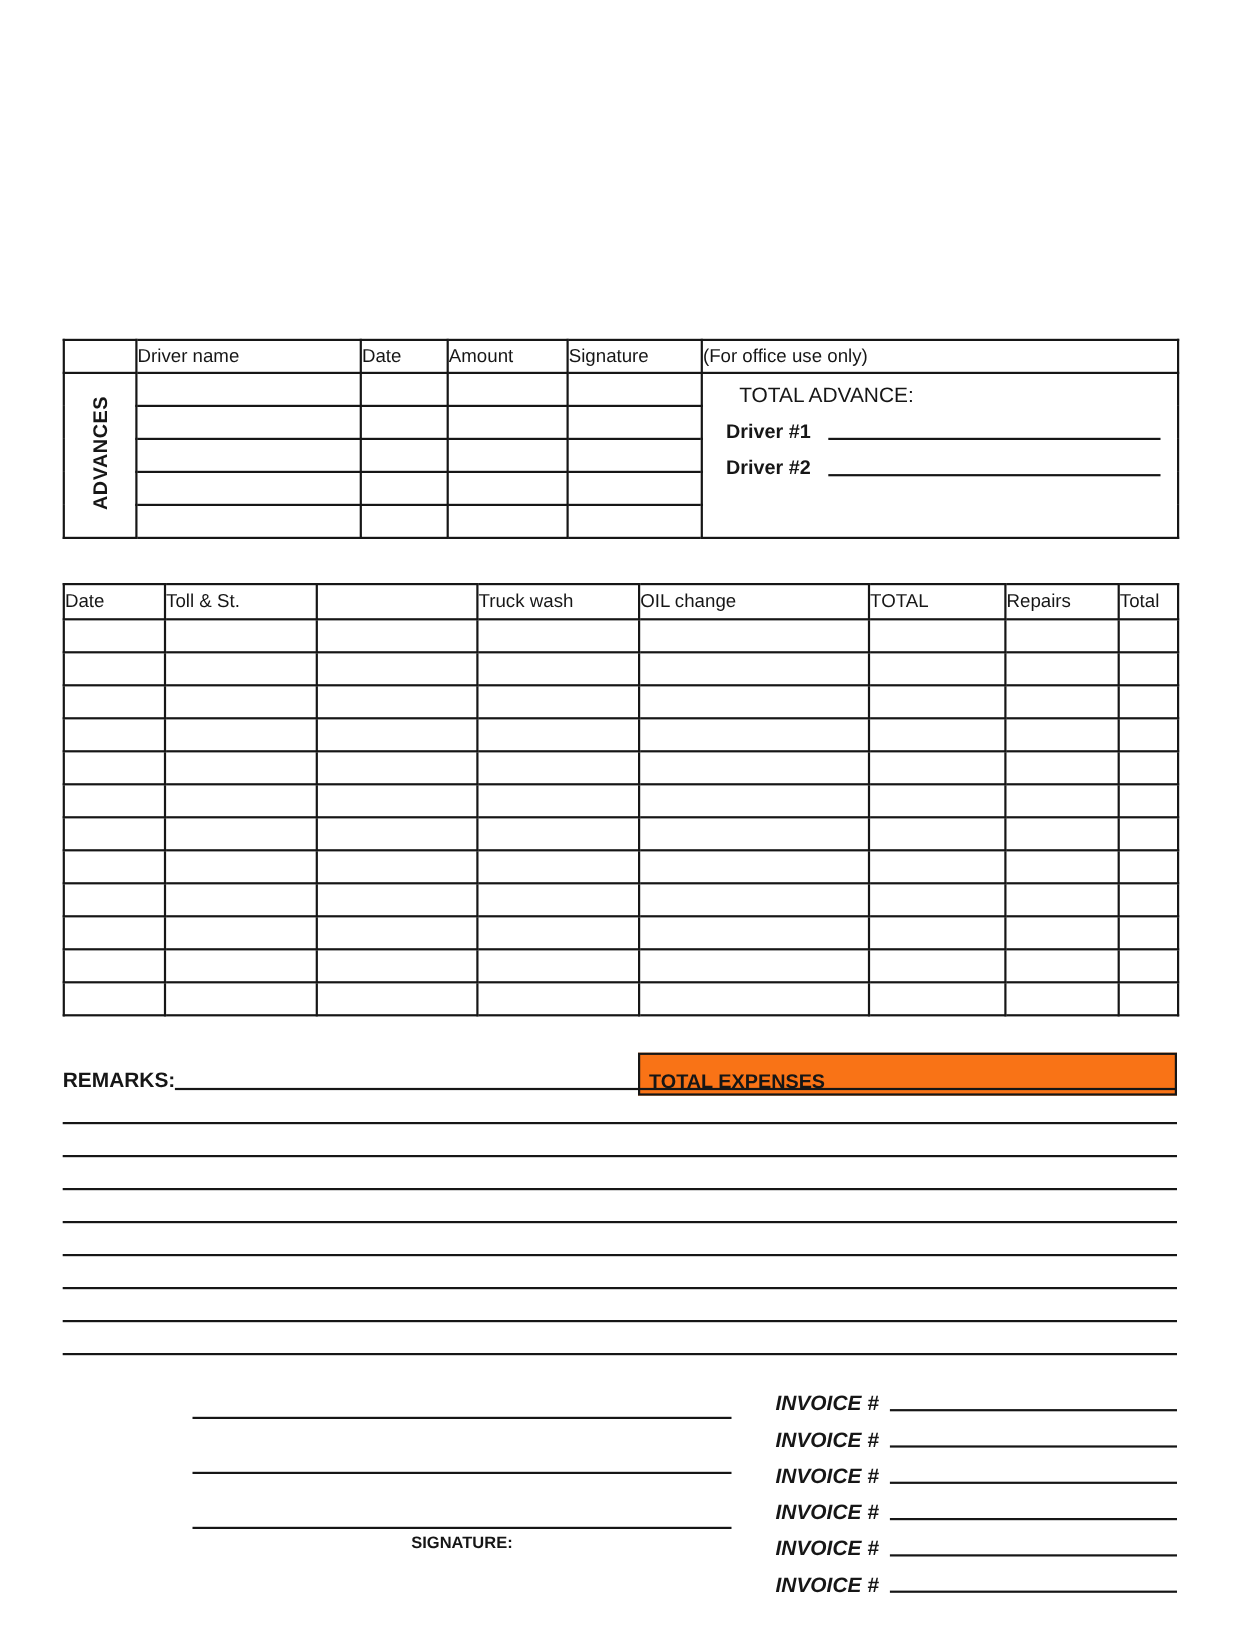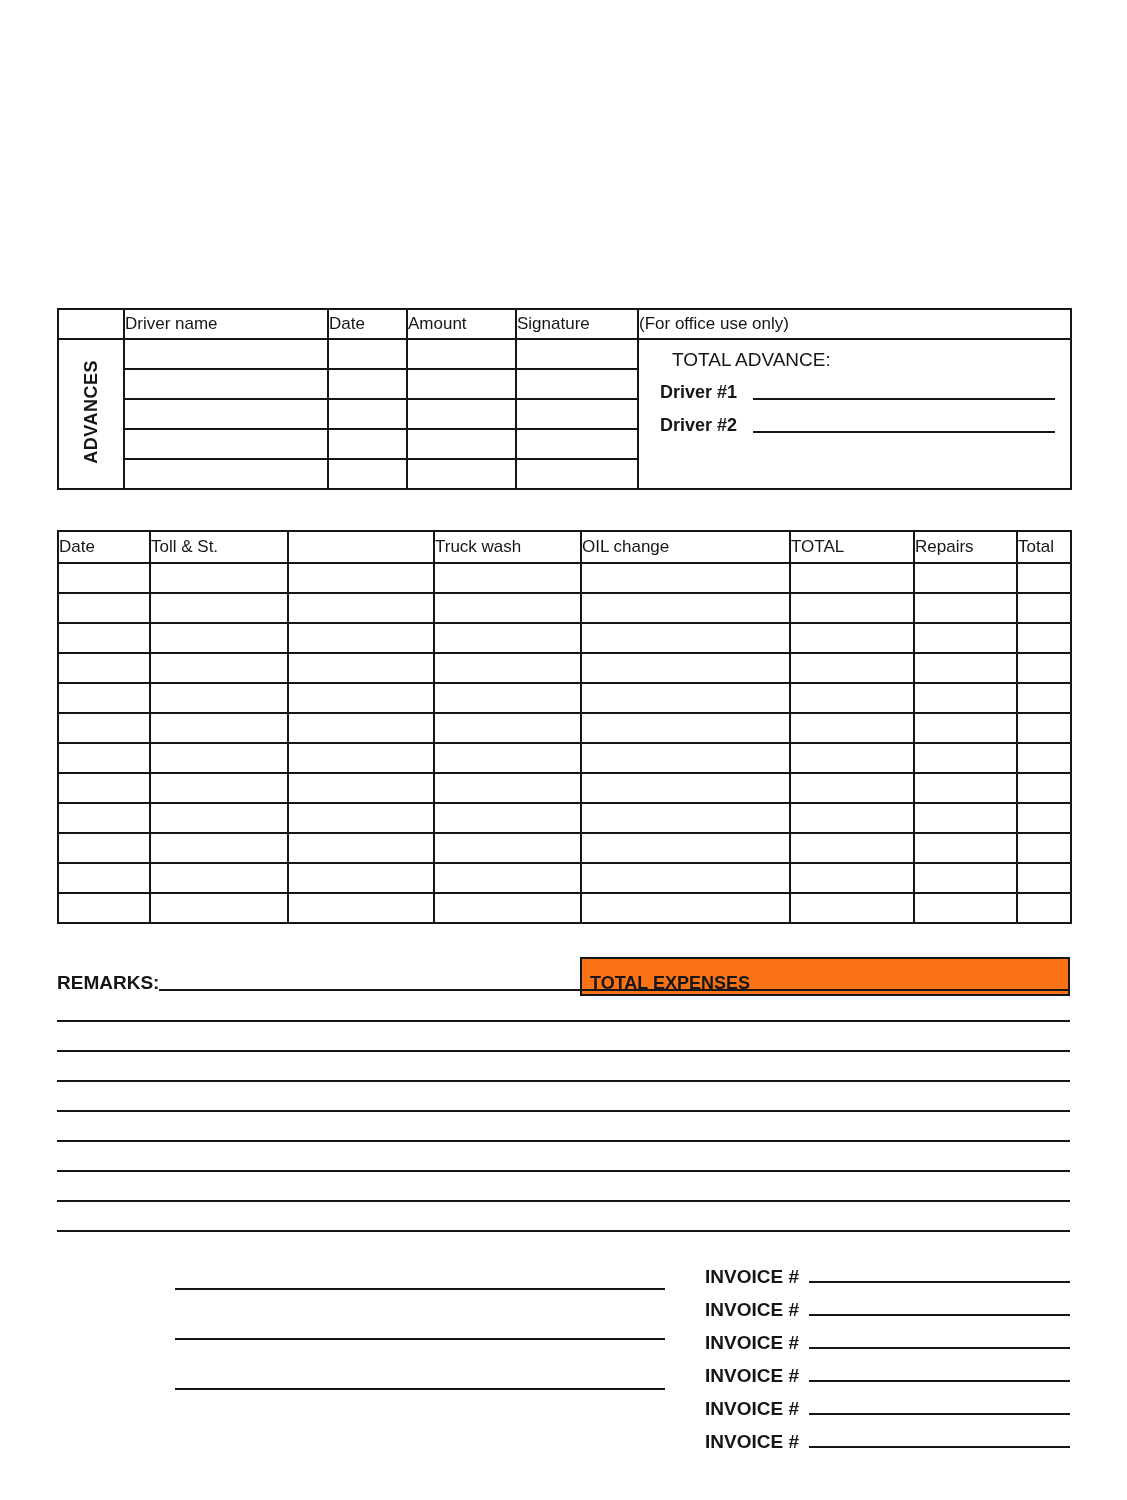--- a/index.html
+++ b/index.html
@@ -82,21 +82,21 @@
   .rule { height:30px; border-bottom:2px solid #161616; }
 
   
   #signature-block { left:175px; top:1240px; width:490px; }
   .sig-line { height:50px; border-bottom:2px solid #161616; }
   #signature-label {
     text-align:center; font-weight:bold; font-size:15px; margin-top:4px;
   }
 
   
-  #invoice-block { left:705px; top:1258px; width:365px; }
+  #invoice-block { left:705px; top:1258px; width:365px;font-style:italic; }
   .inv-row { display:flex; height:33px; align-items:flex-end; }
   .inv-label { font-weight:bold; font-size:19px; white-space:nowrap; margin-bottom:3px; }
   .inv-line { flex:1; border-bottom:2.5px solid #161616; margin-left:10px; margin-bottom:8px; }
 </style>
 </head>
 <body>
 
 <table id="advances-table" class="abs">
   <colgroup>
     <col style="width:66px">
@@ -356,20 +356,21 @@
 
 <div id="signature-block" class="abs">
   <div>
 
       <div class="sig-line"></div>
 
       <div class="sig-line"></div>
 
       <div class="sig-line"></div>
     </div>
+  <div id="signature-label">SIGNATURE:</div>
 </div>
 
 <div id="invoice-block" class="abs">
 
     <div class="inv-row">
       <span class="inv-label">INVOICE #</span>
       <span class="inv-line"></span>
     </div>
 
     <div class="inv-row">

